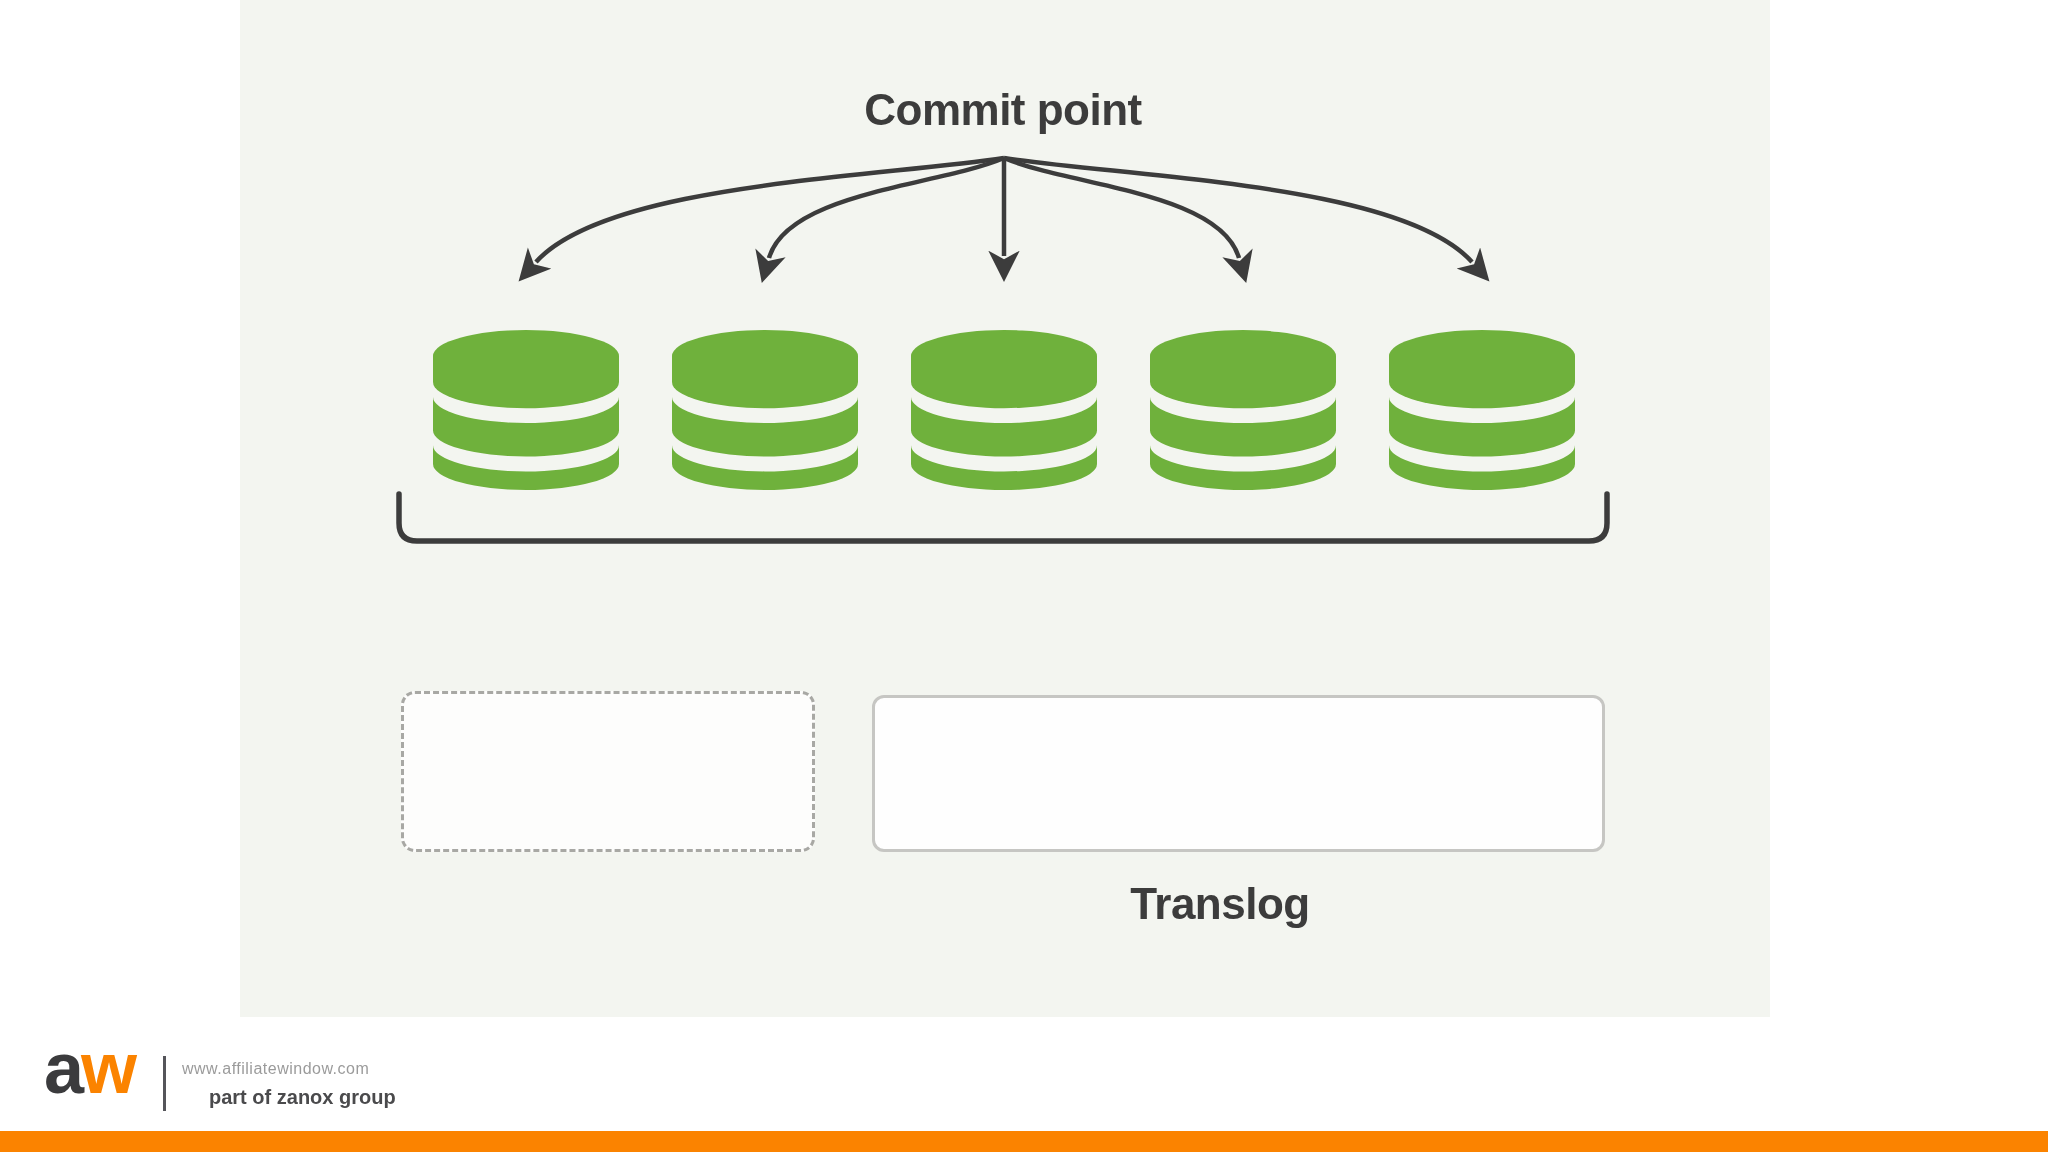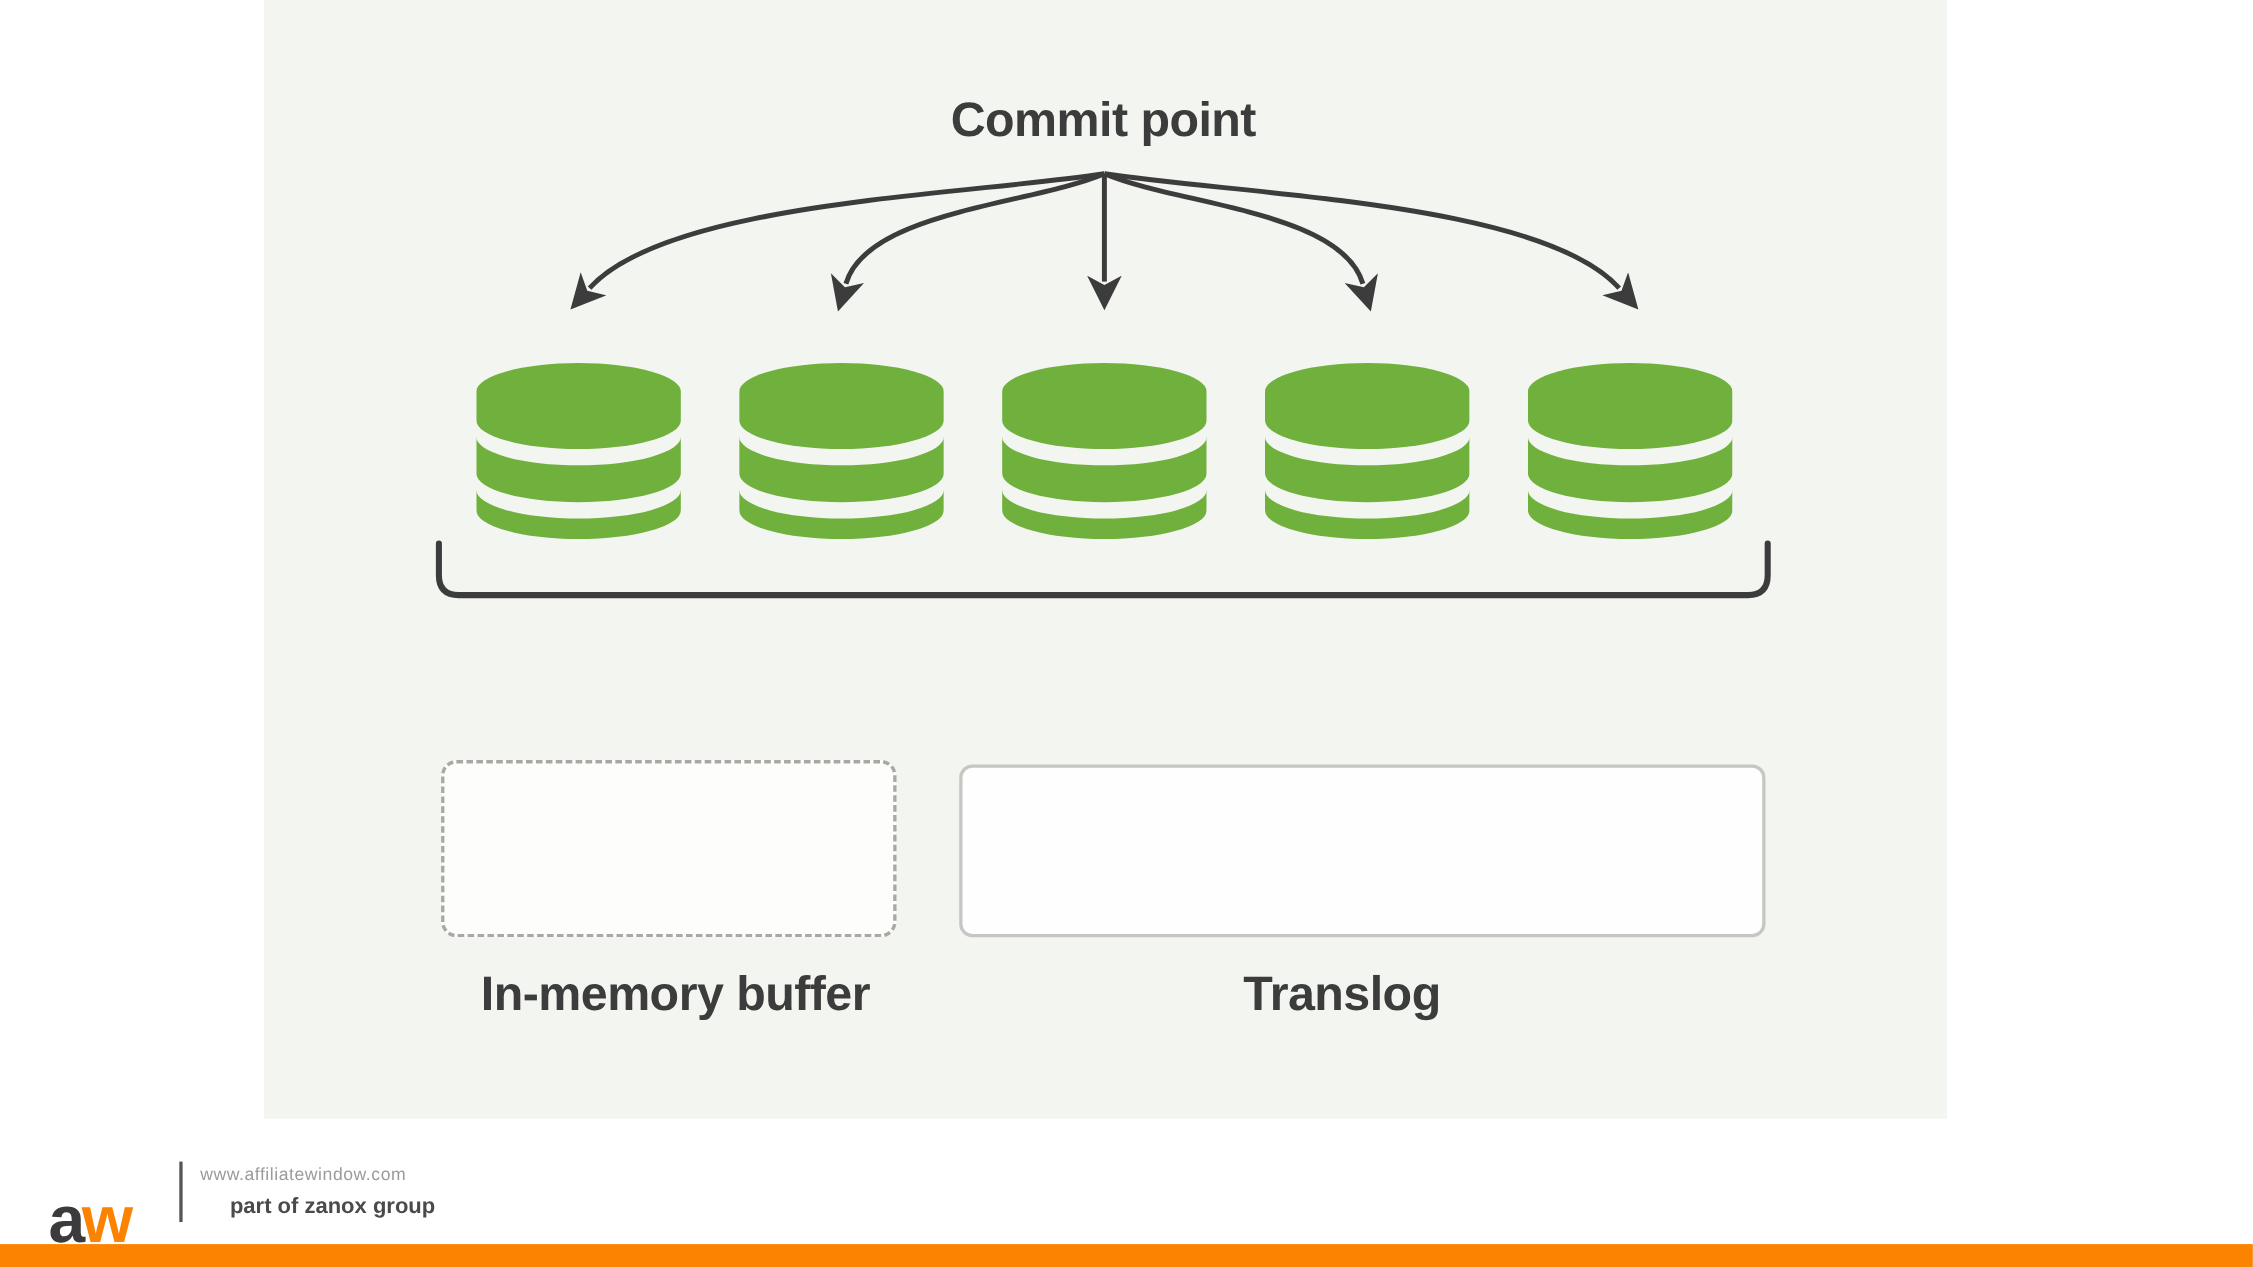--- a/index.html
+++ b/index.html
@@ -52,21 +52,21 @@
     position:absolute;left:401px;top:691px;width:414px;height:161px;
     border:3px dashed #A8A8A4;border-radius:14px;background:#FDFDFC;
   }
   .translog-box{
     position:absolute;left:872px;top:695px;width:733px;height:157px;
     border:3px solid #C6C6C3;border-radius:12px;background:#FEFEFE;
   }
 
   .footer-logo{
     position:absolute;left:44px;top:1032px;
-    font-size:60px;font-weight:700;line-height:1;letter-spacing:-3px;margin-top:47px;
+    font-size:72px;font-weight:700;line-height:1;letter-spacing:-3px;
   }
   .footer-logo .a{color:var(--logo-a);}
   .footer-logo .w{color:var(--orange);}
   .logo-divider{
     position:absolute;left:163px;top:1056px;width:3px;height:55px;background:#55555A;
   }
   .footer-url{
     position:absolute;left:182px;top:1060px;
     font-size:16px;color:var(--muted);letter-spacing:0.5px;white-space:nowrap;
   }
@@ -133,21 +133,20 @@
     <path d="M0,14 A50,14 0 0 1 100,14 L100,28 A50,14 0 0 1 0,28 Z"></path>
     <path d="M0,36 A50,14 0 0 0 100,36 L100,54 A50,14 0 0 1 0,54 Z"></path>
     <path d="M0,62 A50,14 0 0 0 100,62 L100,72 A50,14 0 0 1 0,72 Z"></path>
   </svg>
 </div>
 
 
   <div class="buffer-box"></div>
   <div class="translog-box"></div>
 
-  <div class="diagram-label lbl-buffer">In-memory buffer</div>
   <div class="diagram-label lbl-translog">Translog</div>
 
   <div class="footer-logo">
     <span class="a">a</span><span class="w">w</span>
   </div>
   <div class="logo-divider"></div>
   <div class="footer-url">www.affiliatewindow.com</div>
   <div class="footer-tagline">part of zanox group</div>
 
   <div class="accent-bar"></div>

